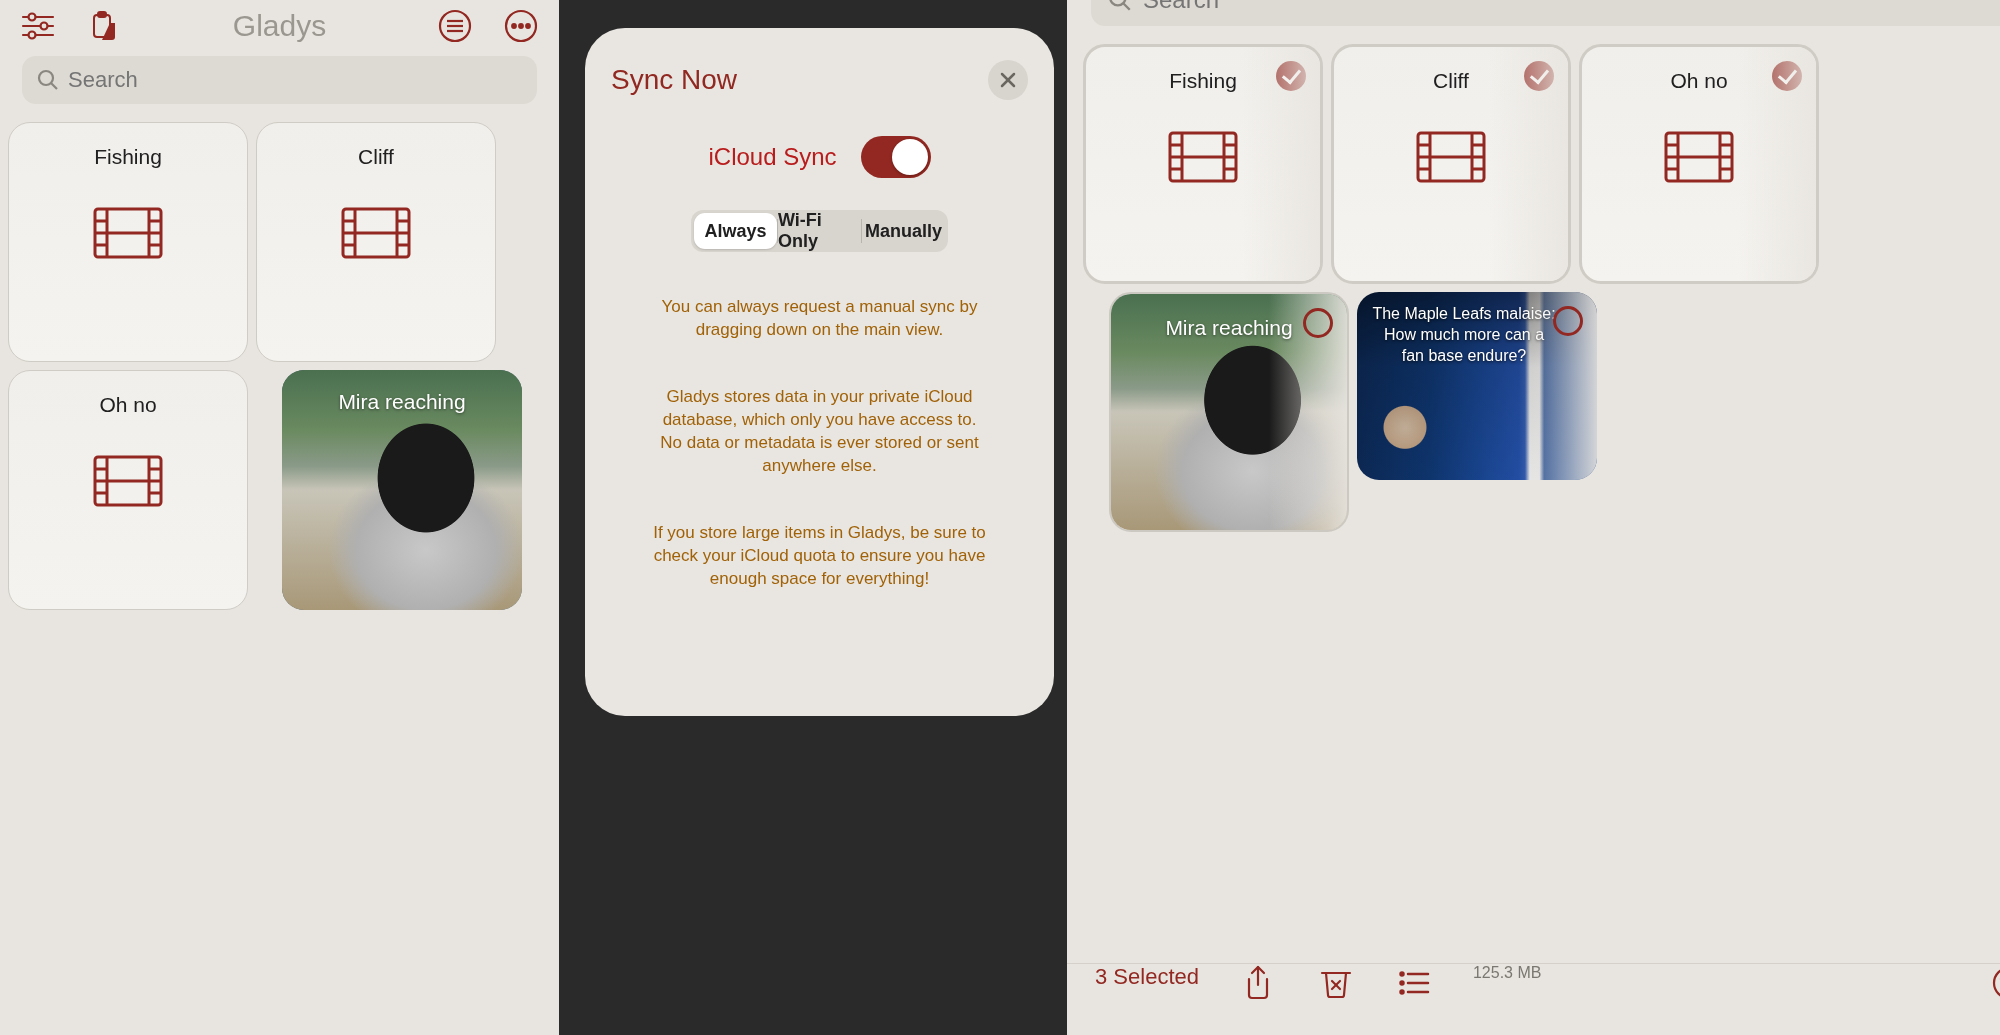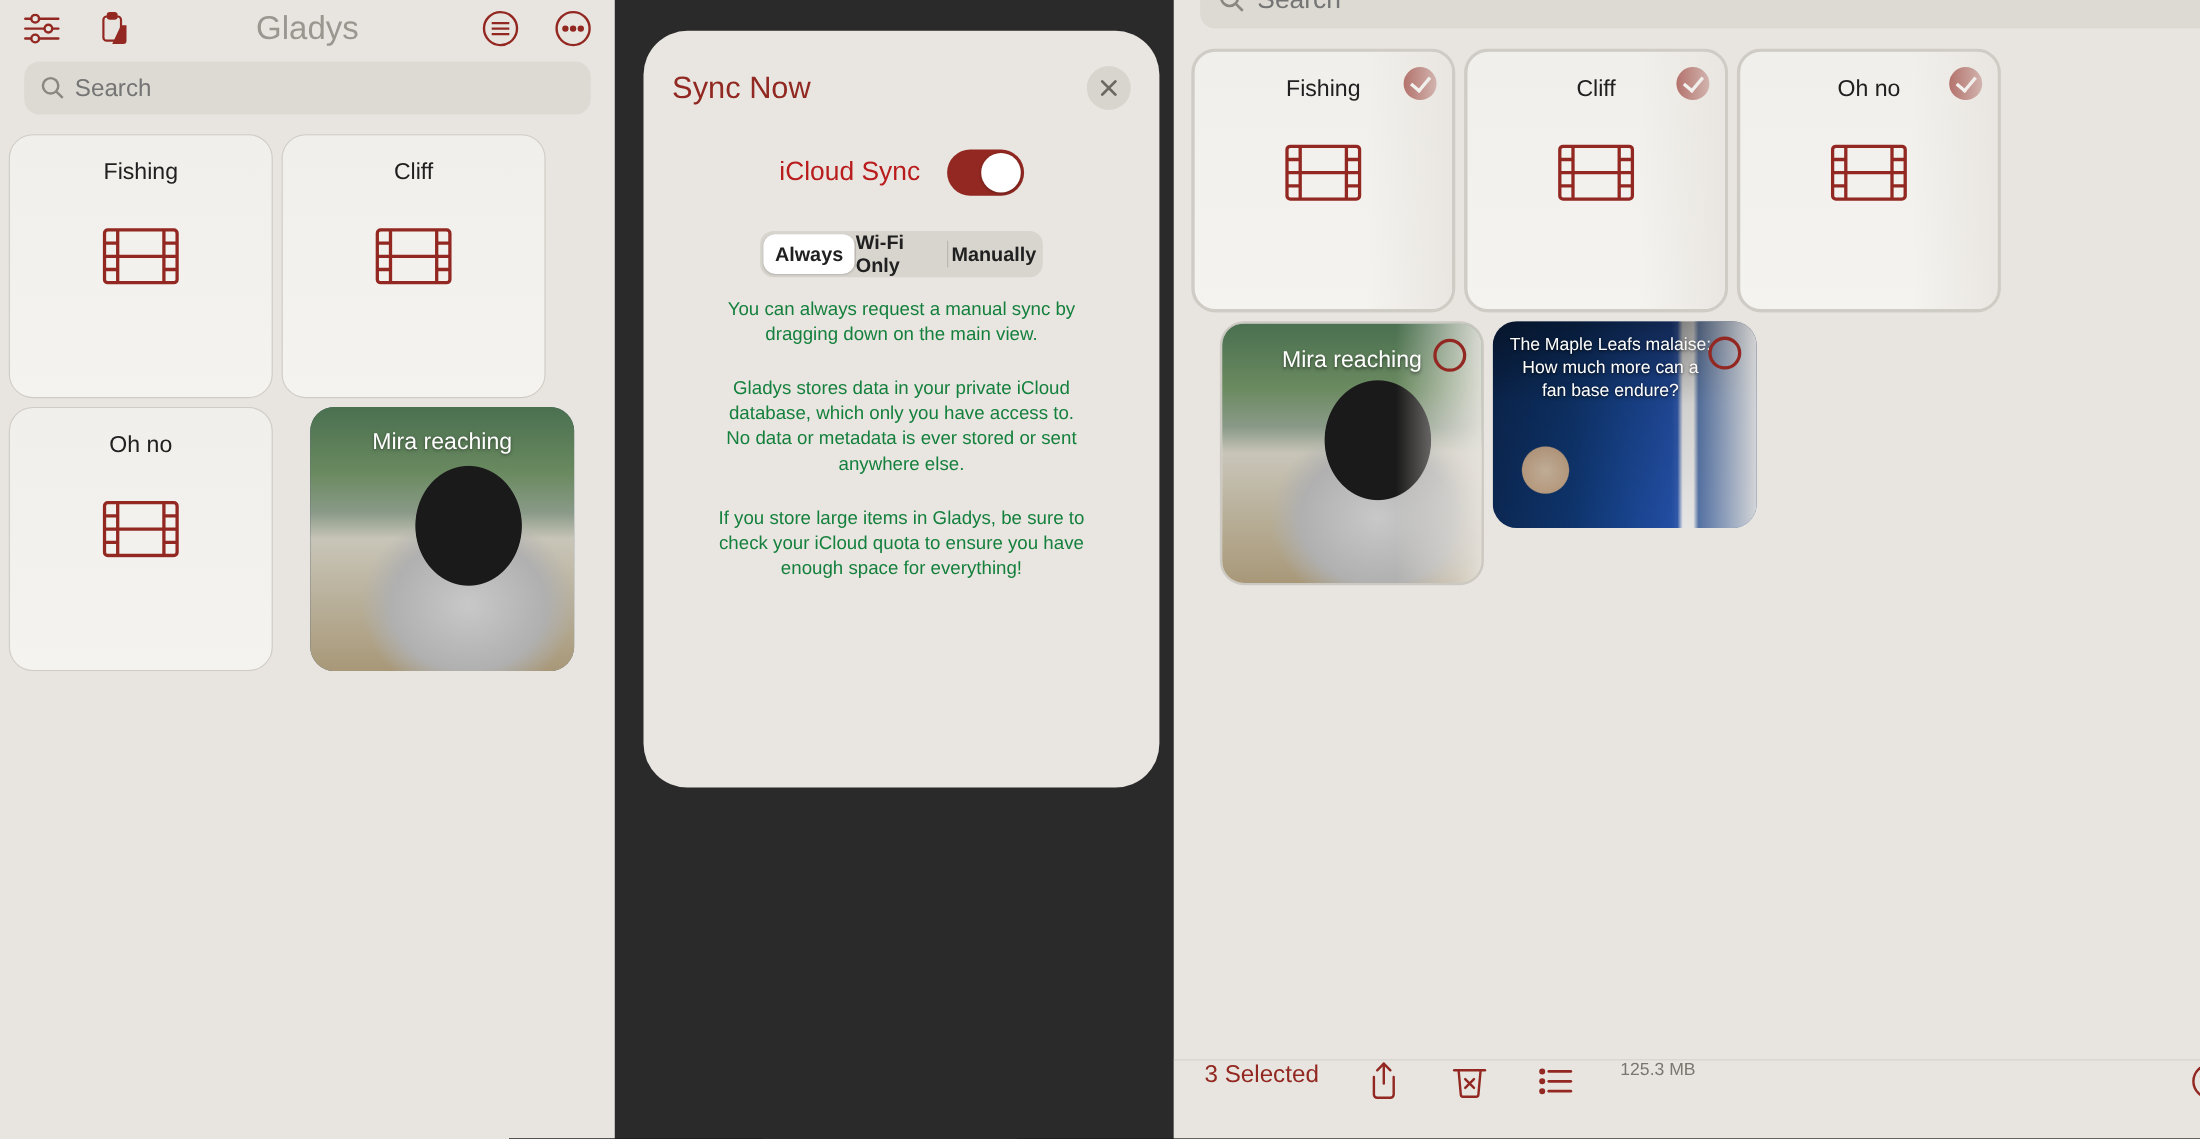--- a/index.html
+++ b/index.html
@@ -187,25 +187,26 @@
   }
   .seg.active {
     background:#fff;
     box-shadow:0 1px 2px rgba(0,0,0,.15);
   }
   .seg-div {
     width:1px; background:#b8b4ae; margin:6px 0;
   }
   .hint {
     text-align:center;
-    color:#15803d;
+    color:#a16207;
     font-size:17px;
     line-height:1.35;
     padding:0 40px;
     margin-bottom:26px;
+    margin-top:44px;
   }
   .deletebtn {
     text-align:center;
     color:#922821;
     font-size:22px;
     margin-bottom:24px;
     cursor:pointer;
   }
   
   

